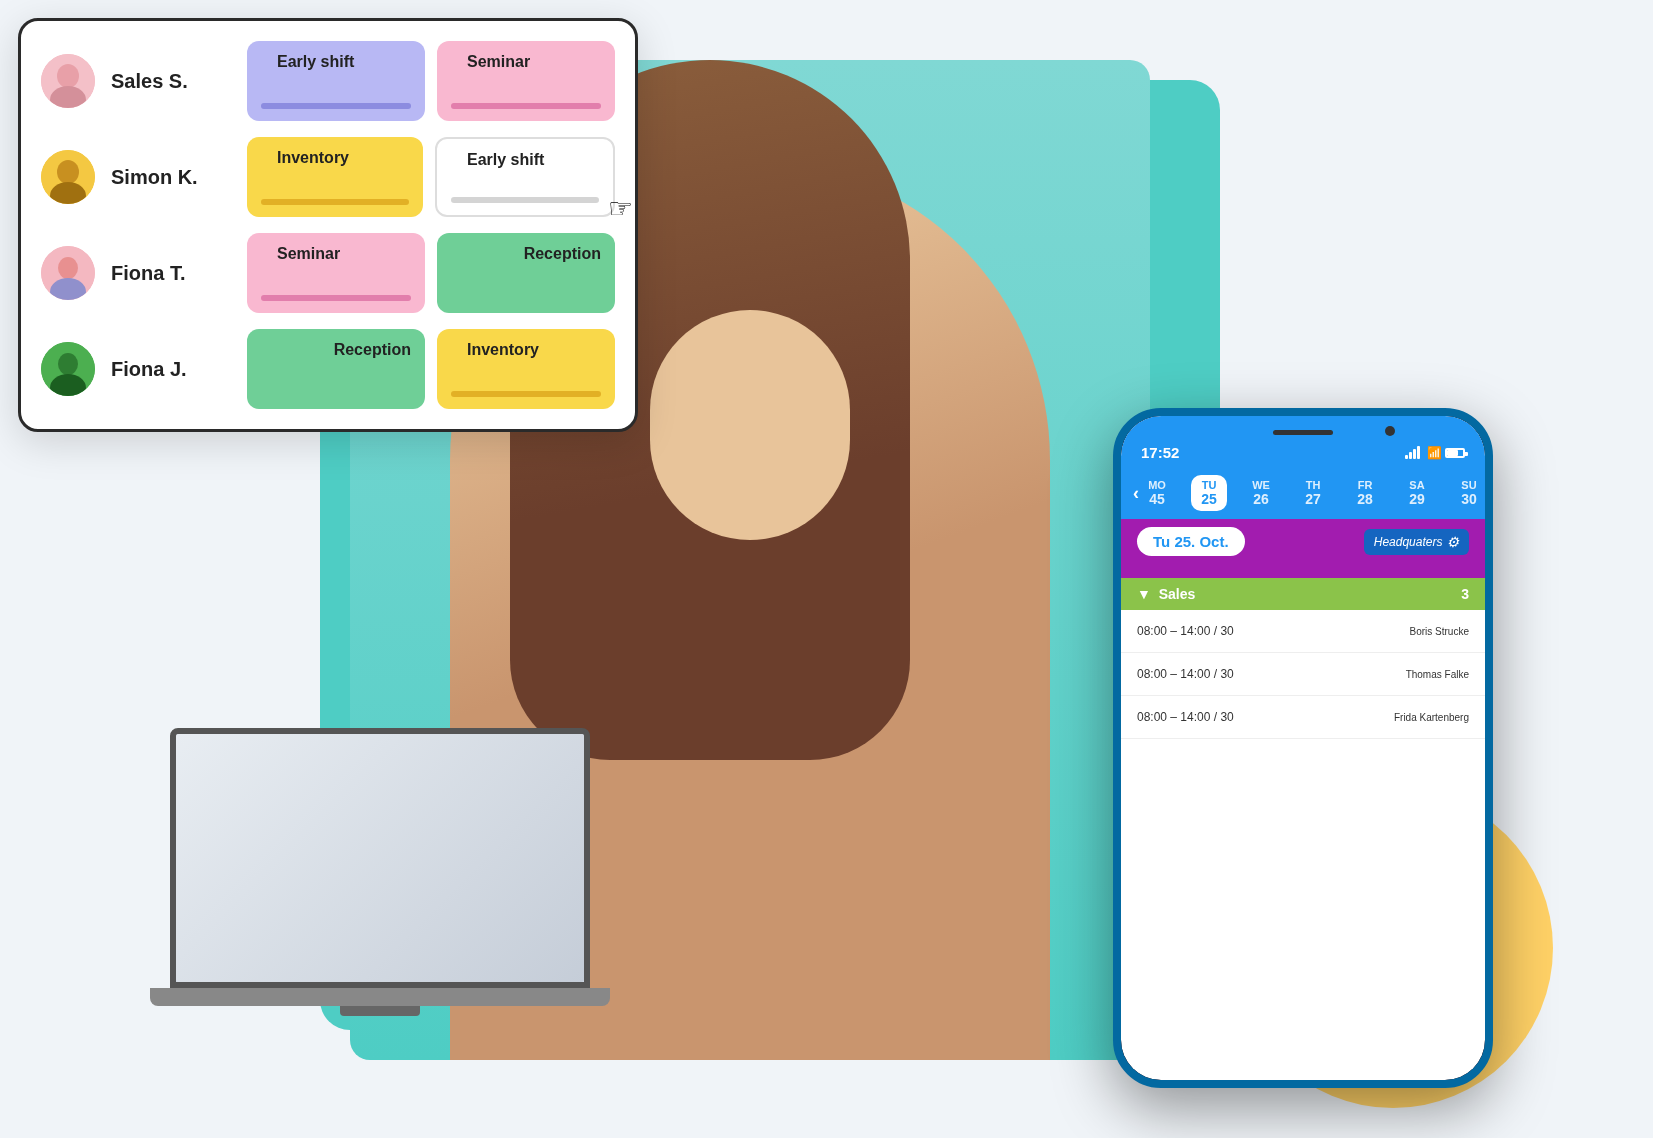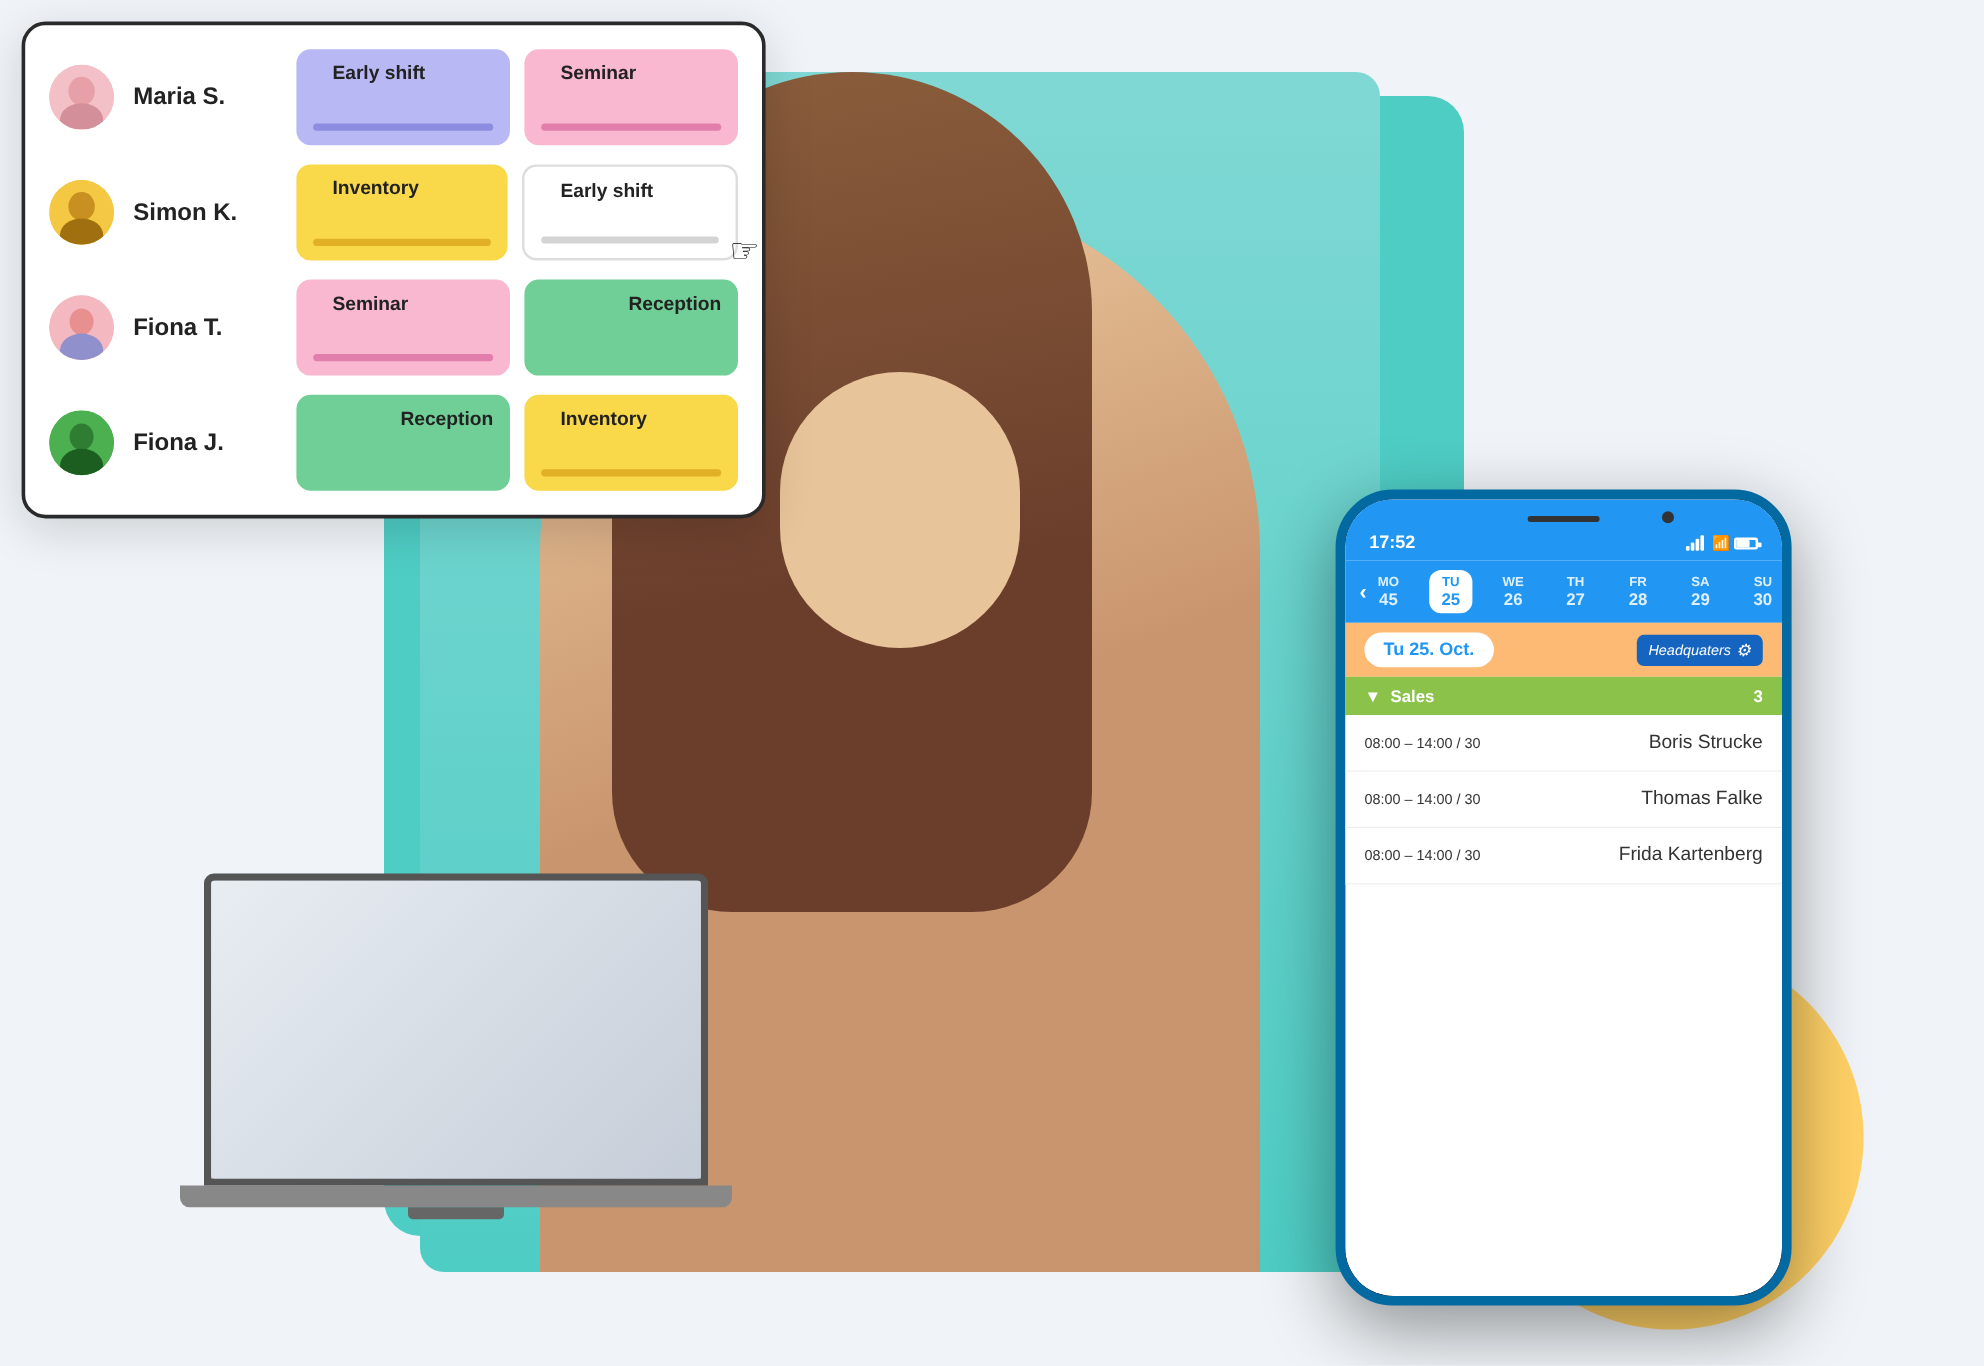--- a/index.html
+++ b/index.html
@@ -256,22 +256,22 @@
     .day-item.active {
       background: white;
       color: #2196f3;
       border-radius: 10px;
     }
 
     .day-item .day-name { font-weight: 600; font-size: 11px; }
     .day-item .day-num { font-size: 14px; font-weight: 700; }
 
     .phone-date-bar {
-      background: #fdba74;
-      padding: 8px 16px 8px;
+      background: #a21caf;
+      padding: 8px 16px 22px;
       display: flex;
       align-items: center;
       justify-content: space-between;
       text-align: center;
     }
 
     .date-badge {
       background: white;
       color: #2196f3;
       border-radius: 20px;
@@ -316,21 +316,21 @@
       justify-content: space-between;
       align-items: center;
     }
 
     .shift-time {
       font-size: 12px;
       color: #333;
     }
 
     .shift-person {
-      font-size: 16px;
+      font-size: 10px;
       color: #333;
       text-align: right;
     }
 
     
     .phone-speaker {
       width: 60px;
       height: 5px;
       background: #333;
       border-radius: 3px;
@@ -410,21 +410,21 @@
 <div class="tablet-card">
 
   <div class="schedule-row">
     <div class="avatar avatar-maria">
       <svg width="54" height="54" viewBox="0 0 54 54">
         <circle cx="27" cy="27" r="27" fill="#f4c0c8"></circle>
         <ellipse cx="27" cy="22" rx="11" ry="12" fill="#e8a0a8"></ellipse>
         <ellipse cx="27" cy="46" rx="18" ry="14" fill="#d4909a"></ellipse>
       </svg>
     </div>
-    <div class="employee-name">Maria S.</div>
+    <div class="employee-name">Sales S.</div>
     <div class="shift-cards">
       <div class="shift-card blue">
         <div class="shift-card-title">Early shift</div>
         <div class="shift-card-bar"></div>
       </div>
       <div class="shift-card pink">
         <div class="shift-card-title">Seminar</div>
         <div class="shift-card-bar"></div>
       </div>
     </div>

